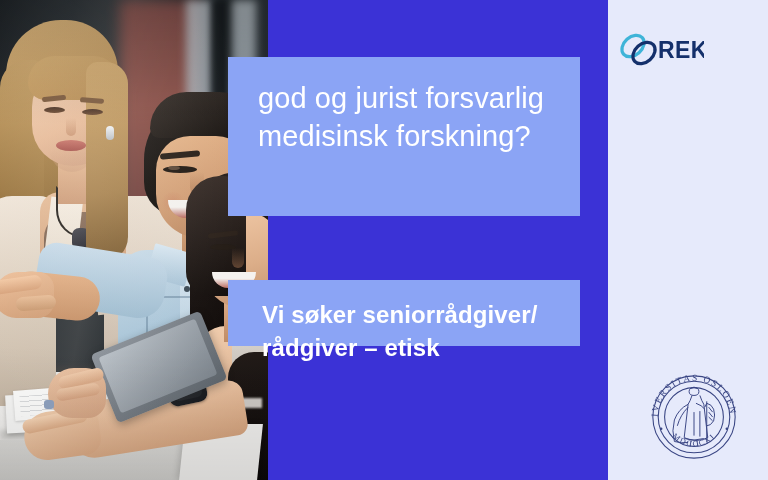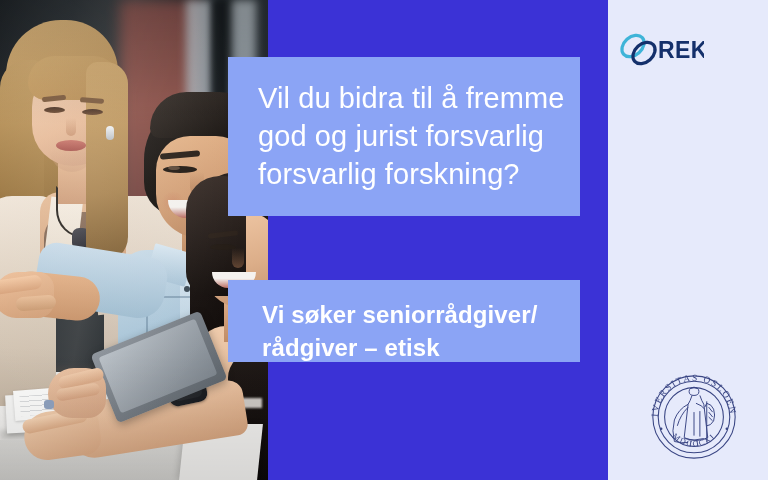--- a/index.html
+++ b/index.html
@@ -217,21 +217,21 @@
     position:absolute;background:#8ba4f5;box-sizing:border-box;
   }
   #box-question{
     left:228px;top:57px;width:352px;height:159px;padding:22px 26px 0 30px;
   }
   #box-question .line{
     color:#ffffff;font-size:29px;line-height:38px;font-weight:400;letter-spacing:.1px;
     white-space:nowrap;
   }
   #box-job{
-    left:228px;top:280px;width:352px;height:82px;padding:18px 13px 0 34px;
+    left:228px;top:280px;width:352px;height:66px;padding:18px 13px 0 34px;
   }
   #box-job .line{
     color:#ffffff;font-size:24px;line-height:33px;font-weight:bold;letter-spacing:.1px;
     white-space:nowrap;
   }
   #cta{
     position:absolute;left:380px;top:430px;width:190px;text-align:right;
     color:#ffffff;font-size:15px;font-weight:bold;letter-spacing:.2px;
   }
 
@@ -339,23 +339,22 @@
     <div class="ph" id="w1-finger1"></div>
     <div class="ph" id="w1-finger2"></div>
     <div class="ph" id="w1-ring"></div>
 
     <div class="ph" id="photo-grade"></div>
   </div>
 
   <div id="center"></div>
 
   <div class="textbox" id="box-question">
-    <div class="line">Vil du bidra til å fremme</div>
     <div class="line">god og jurist forsvarlig</div>
-    <div class="line">forsvarlig forskning?</div>
+    <div class="line">medisinsk forskning?</div>
   </div>
 
   <div class="textbox" id="box-job">
     <div class="line">Vi søker seniorrådgiver/</div>
     <div class="line">rådgiver – etisk</div>
   </div>
 
 
   <div id="right"></div>
 

